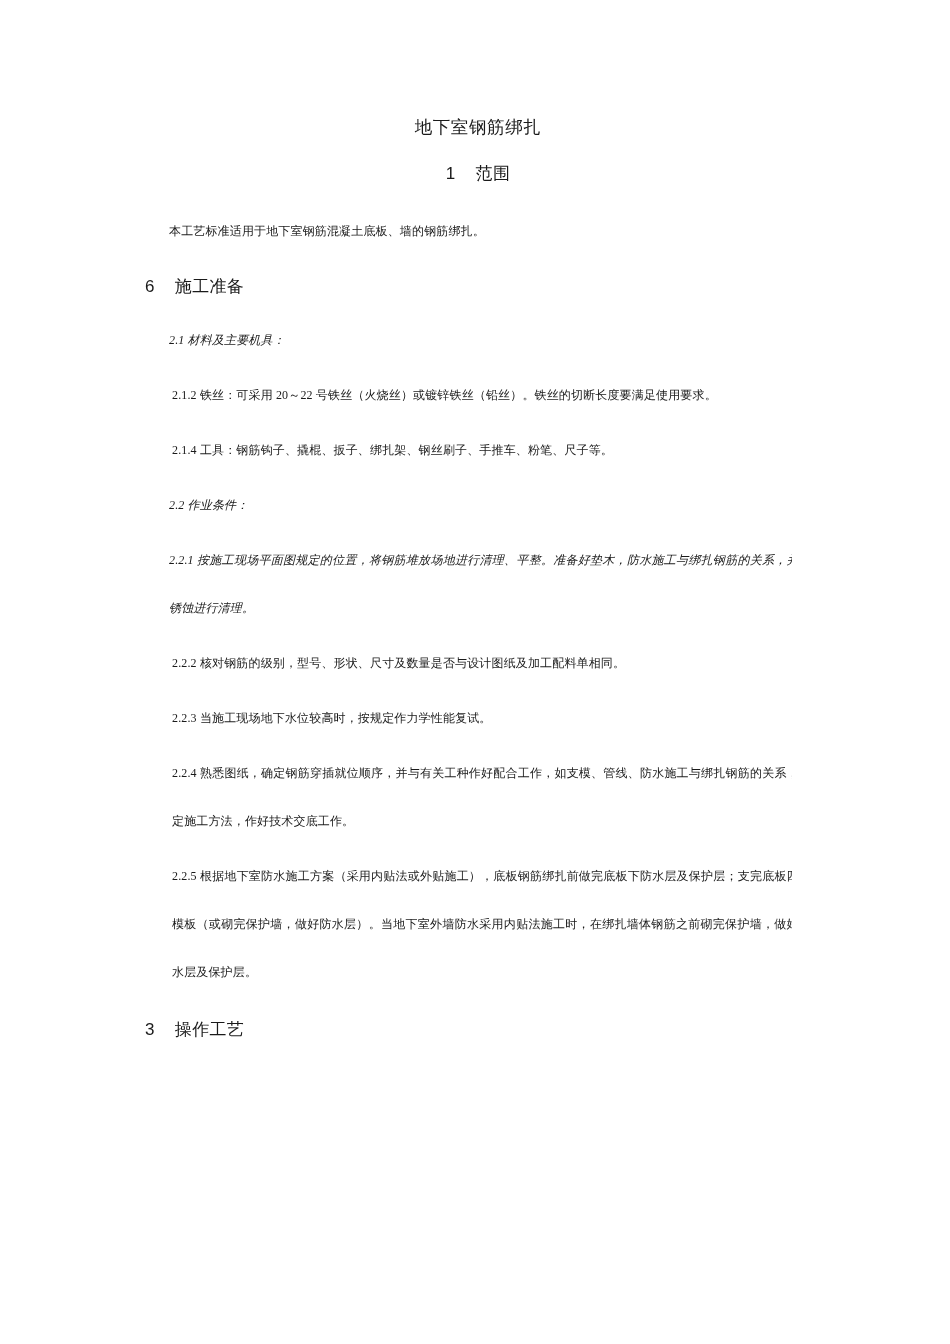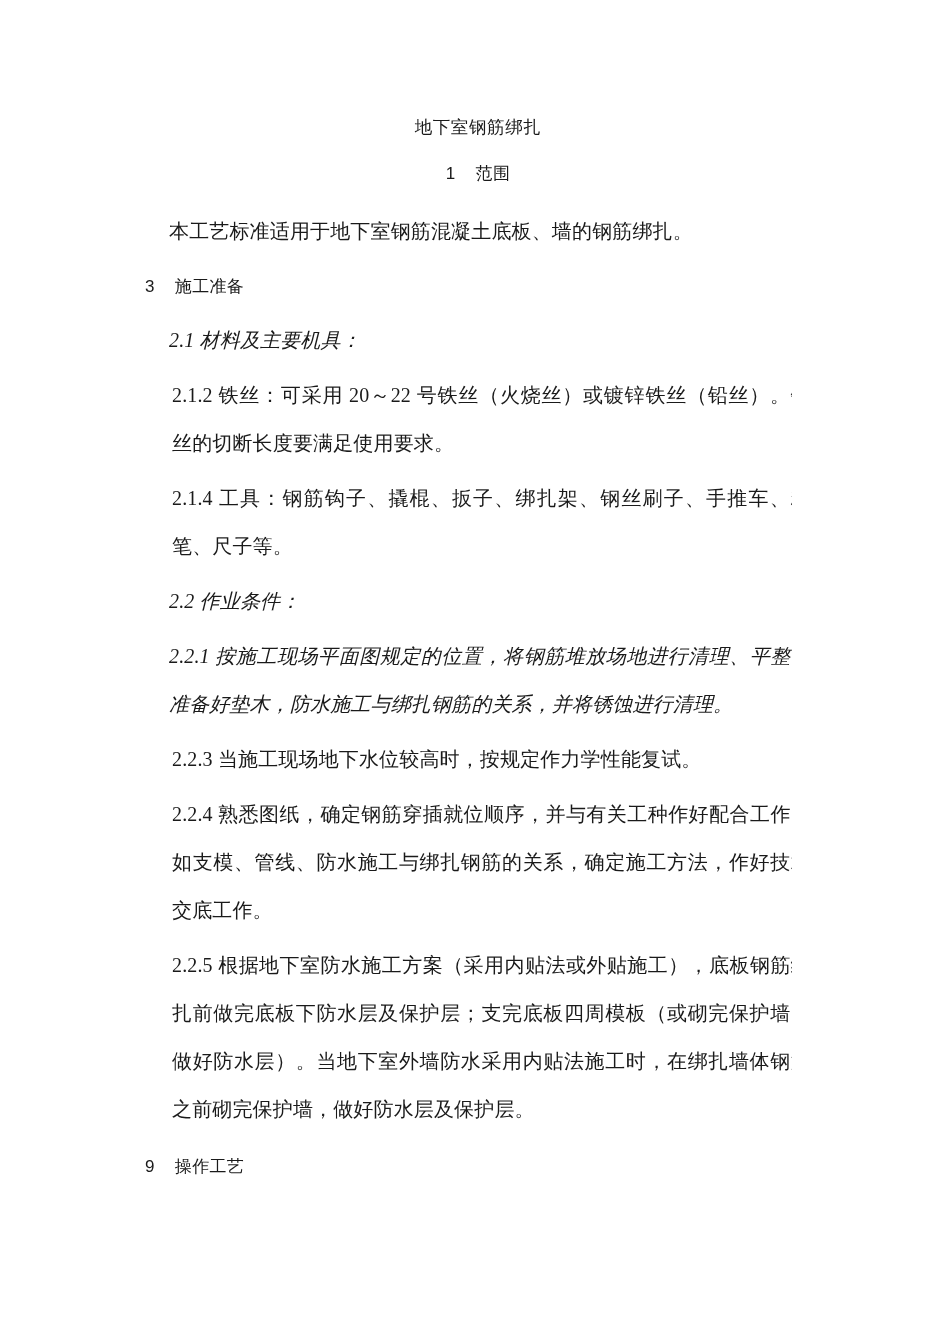--- a/index.html
+++ b/index.html
@@ -39,21 +39,21 @@
   .heading {
     font-family: "Liberation Sans", "DejaVu Sans", sans-serif;
     font-size: 17px;
     color: #1a1a1a;
     margin: 0;
     letter-spacing: 0.3px;
     white-space: pre;
   }
   .para {
     font-family: "Liberation Serif", "DejaVu Serif", serif;
-    font-size: 20px;
+    font-size: 12px;
     line-height: 48px;
     color: #1a1a1a;
     margin: 0;
     text-align: justify;
     text-justify: inter-ideograph;
     letter-spacing: 0.15px;
   }
   .para.indent-1 { text-indent: 24px; }
   .para.indent-num { padding-left: 24px; text-indent: 0; font-style: italic; }
   .para.indent-num-deep { padding-left: 27px; text-indent: 0; }
@@ -72,37 +72,38 @@
 
 <div class="page">
   <div class="content">
 
     <div class="doc-title">地下室钢筋绑扎</div>
 
     <div class="heading blk-h1">1    范围</div>
 
     <p class="para indent-1 blk-p1">本工艺标准适用于地下室钢筋混凝土底板、墙的钢筋绑扎。</p>
 
-    <div class="heading blk-h2">3    施工准备</div>
+    <div class="heading blk-h2">6    施工准备</div>
 
     <p class="para indent-num blk-sub">2.1 材料及主要机具：</p>
 
 
     <p class="para indent-num-deep blk-item-tight">2.1.2  铁丝：可采用 20～22 号铁丝（火烧丝）或镀锌铁丝（铅丝）。铁丝的切断长度要满足使用要求。</p>
 
 
     <p class="para indent-num-deep blk-item-tight">2.1.4  工具：钢筋钩子、撬棍、扳子、绑扎架、钢丝刷子、手推车、粉笔、尺子等。</p>
 
     <p class="para indent-num blk-item-tight">2.2 作业条件：</p>
 
     <p class="para indent-num blk-item-tight">2.2.1 按施工现场平面图规定的位置，将钢筋堆放场地进行清理、平整。准备好垫木，防水施工与绑扎钢筋的关系，并将锈蚀进行清理。</p>
 
+    <p class="para indent-num-deep blk-item-tight">2.2.2  核对钢筋的级别，型号、形状、尺寸及数量是否与设计图纸及加工配料单相同。</p>
 
     <p class="para indent-num-deep blk-item-tight">2.2.3  当施工现场地下水位较高时，按规定作力学性能复试。</p>
 
     <p class="para indent-num-deep blk-item-tight">2.2.4  熟悉图纸，确定钢筋穿插就位顺序，并与有关工种作好配合工作，如支模、管线、防水施工与绑扎钢筋的关系，确定施工方法，作好技术交底工作。</p>
 
     <p class="para indent-num-deep blk-item-tight">2.2.5  根据地下室防水施工方案（采用内贴法或外贴施工），底板钢筋绑扎前做完底板下防水层及保护层；支完底板四周模板（或砌完保护墙，做好防水层）。当地下室外墙防水采用内贴法施工时，在绑扎墙体钢筋之前砌完保护墙，做好防水层及保护层。</p>
 
-    <div class="heading blk-h3">9    操作工艺</div>
+    <div class="heading blk-h3">3    操作工艺</div>
 
   </div>
 </div>
 
 </body></html>

